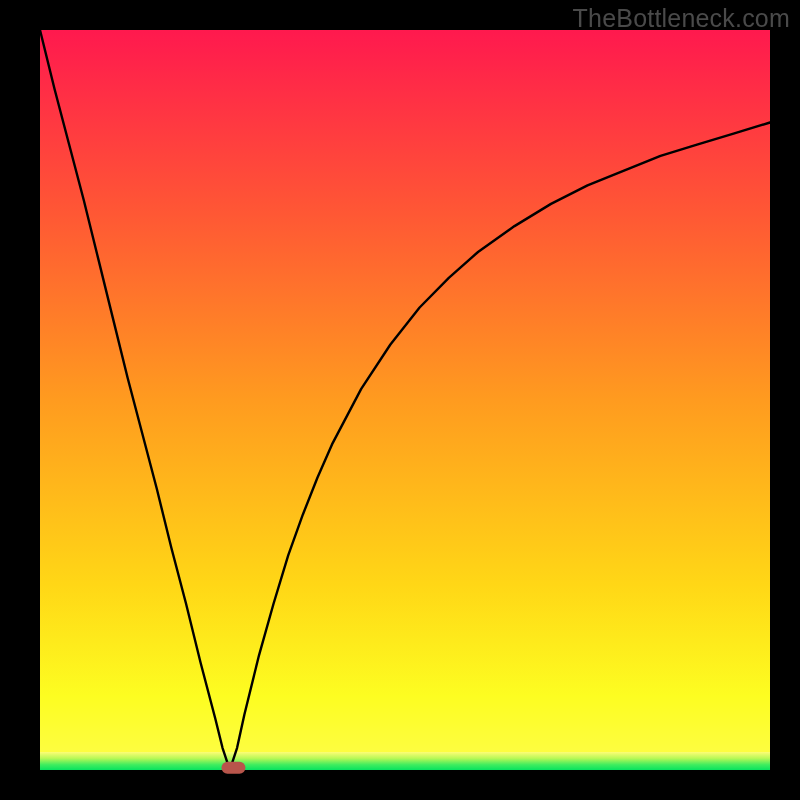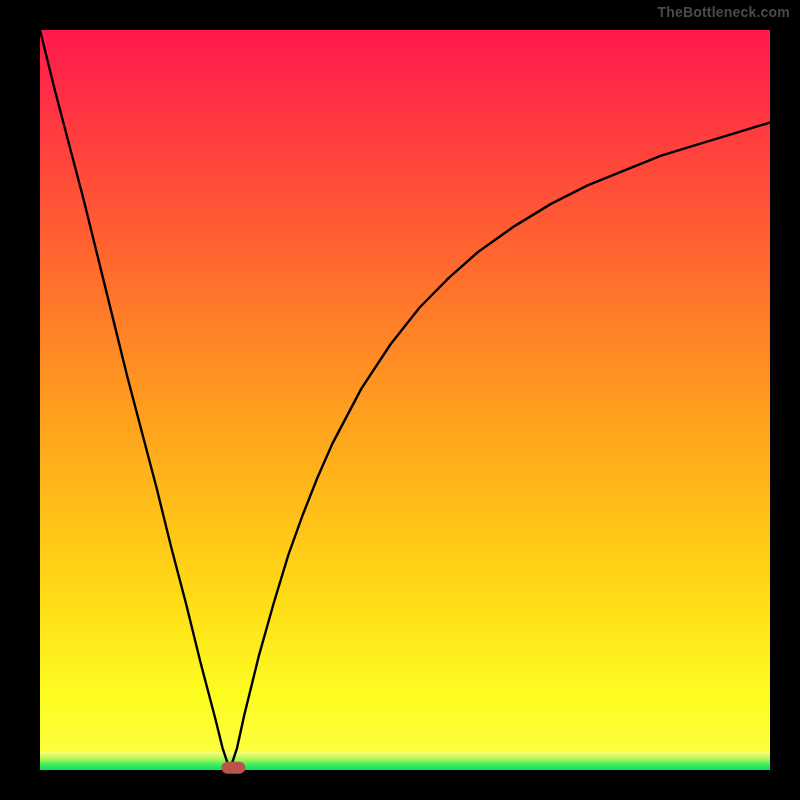--- a/index.html
+++ b/index.html
@@ -13,23 +13,23 @@
   }
   .wrap {
     position: relative;
     width: 800px;
     height: 800px;
   }
   .watermark {
     position: absolute;
     top: 4px;
     right: 10px;
-    font-size: 14px;
+    font-size: 25px;
     color: #4a4a4a;
-    font-weight: 700;
+    font-weight: 400;
     z-index: 20;
     letter-spacing: 0.2px;
   }
   svg.chart {
     position: absolute;
     left: 0;
     top: 0;
     width: 800px;
     height: 800px;
     display: block;

